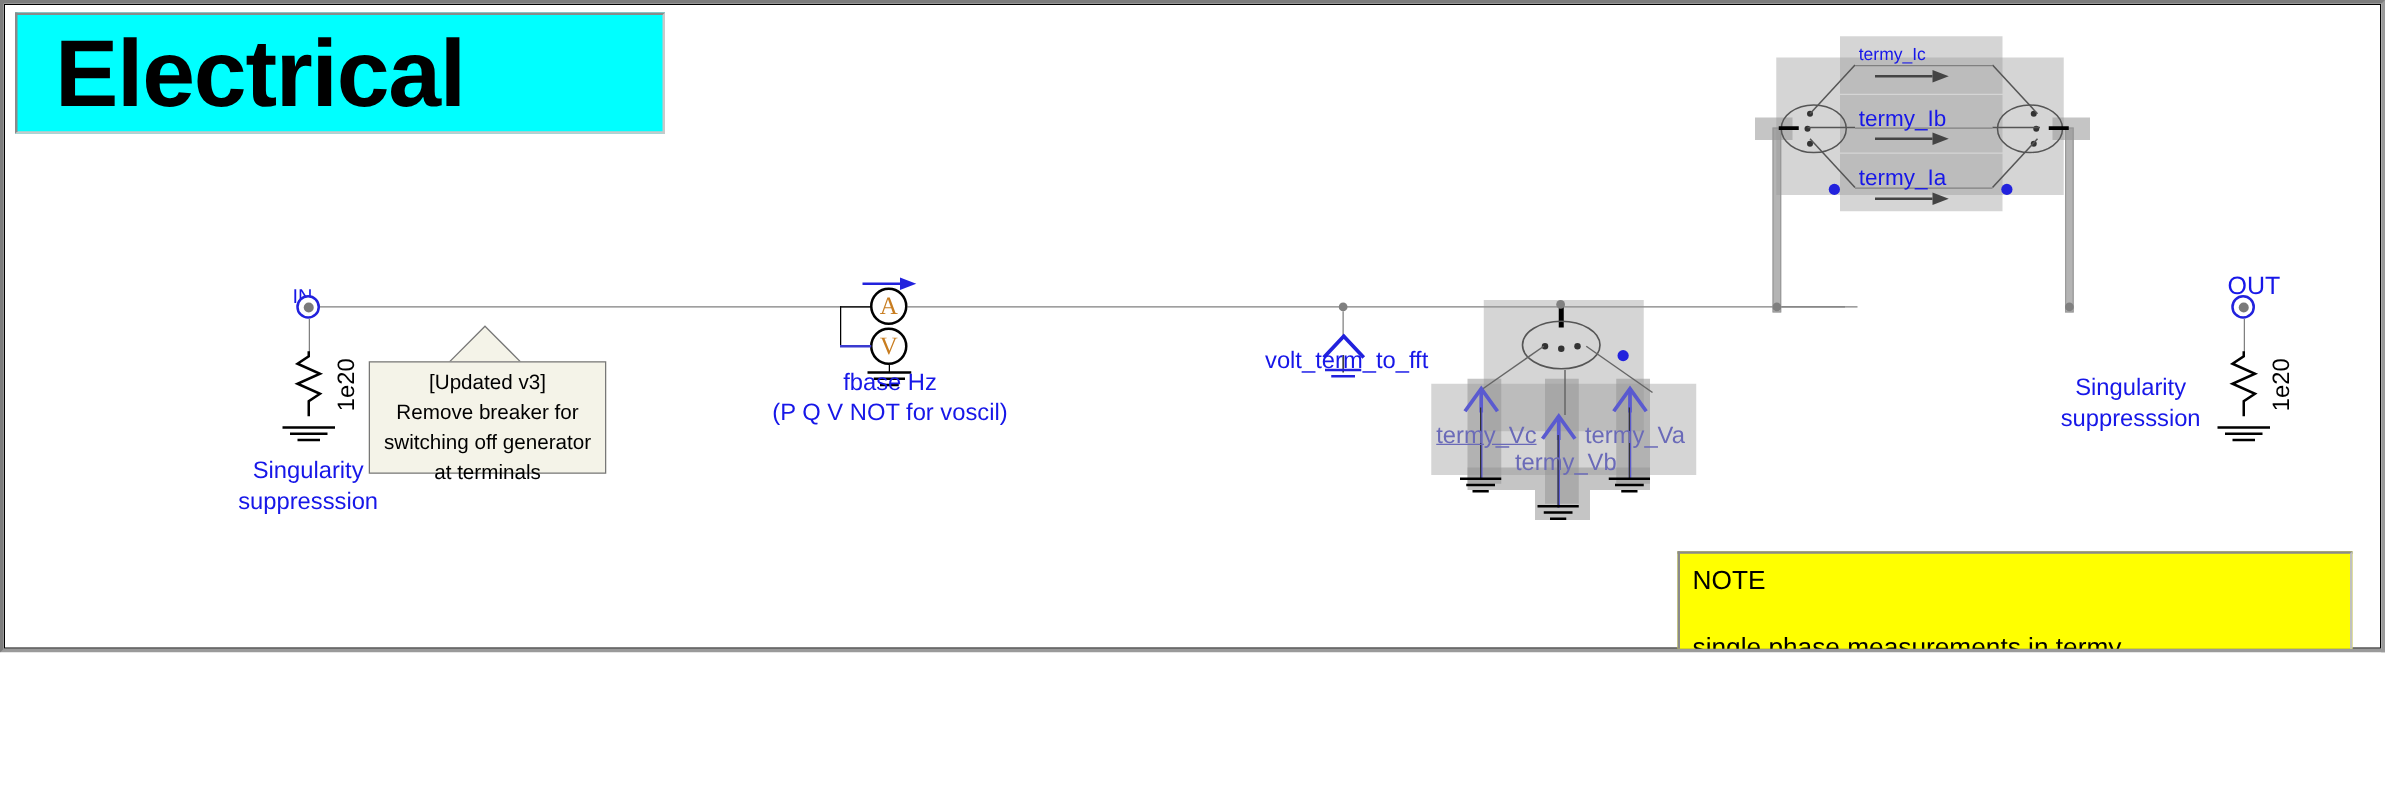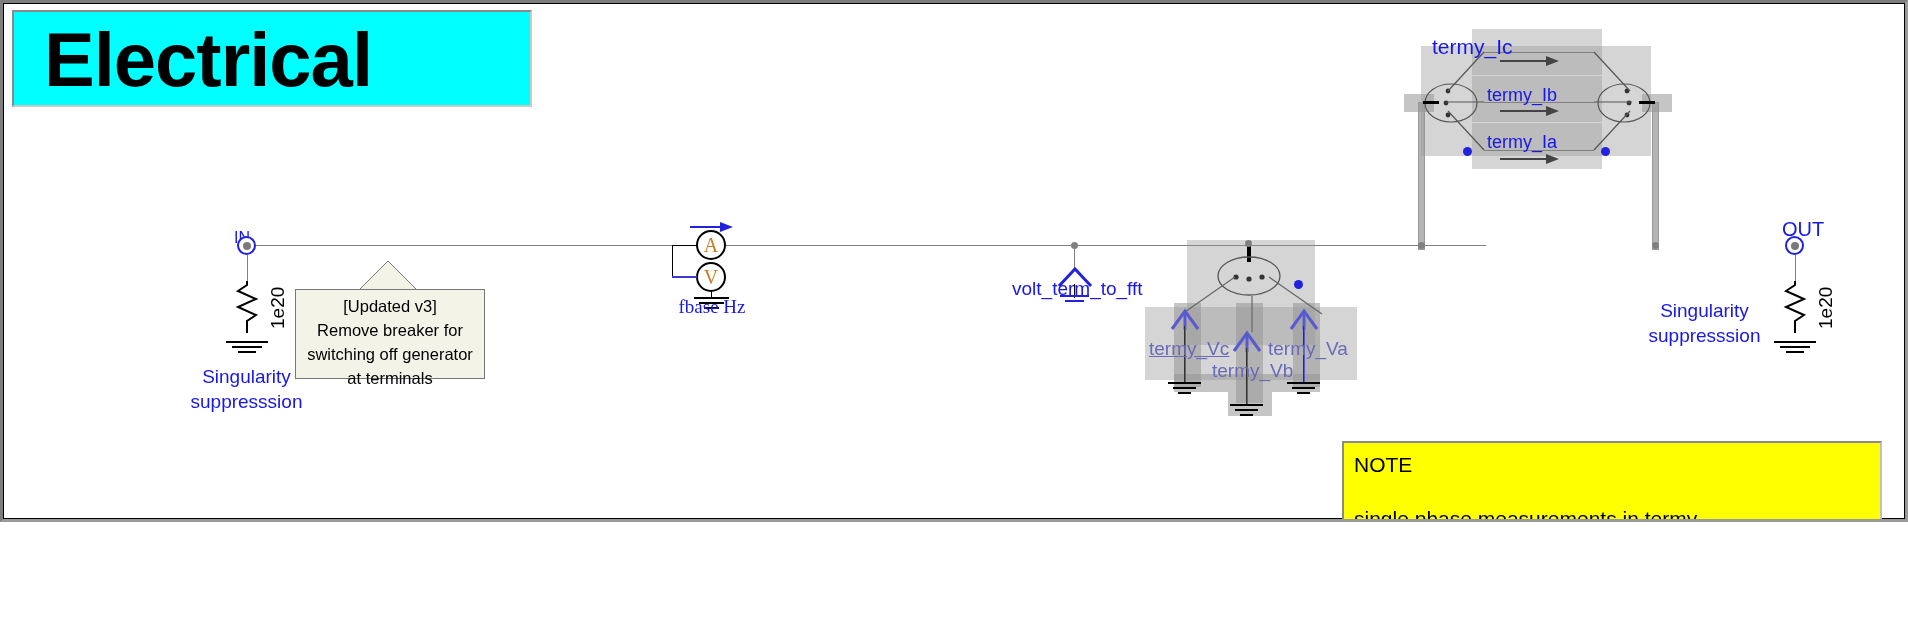--- a/index.html
+++ b/index.html
@@ -157,21 +157,22 @@
 
   <div class="abs wire-blk" style="left:668px;top:241px;width:25px;height:1px;"></div>
   <div class="abs wire-blk" style="left:668px;top:241px;width:1px;height:32px;"></div>
   <div class="abs arrow-blue" style="left:668px;top:272px;width:25px;height:2px;"></div>
 
   <div class="abs wire-blk" style="left:707px;top:288px;width:1px;height:6px;"></div>
   <div class="abs gline" style="left:690px;top:293px;width:35px;"></div>
   <div class="abs gline" style="left:695px;top:298px;width:25px;"></div>
   <div class="abs gline" style="left:700px;top:303px;width:15px;"></div>
 
-  <div class="abs lbl lbl-center" style="left:588px;top:292px;width:240px;font-family:Liberation Serif, serif;">fbase Hz</div>
+  <div class="abs lbl lbl-center" style="left:588px;top:292px;width:240px;">fbase Hz</div>
+  <div class="abs lbl lbl-center" style="left:568px;top:316px;width:280px;">(P Q V NOT for voscil)</div>
 
   <div class="abs node-dot" style="left:1067px;top:238px;"></div>
   <div class="abs wire wire-v" style="left:1070px;top:245px;height:22px;"></div>
   <svg class="abs" style="left:1054px;top:263px;" width="34" height="20">
     <polyline points="1,19 17,2 33,19" stroke="#2222dd" stroke-width="3" fill="none"></polyline>
   </svg>
   <div class="abs wire-blk" style="left:1070px;top:280px;width:1px;height:14px;"></div>
   <div class="abs gline" style="left:1056px;top:291px;width:29px;background:#2222dd;"></div>
   <div class="abs gline" style="left:1061px;top:296px;width:19px;background:#2222dd;"></div>
   <div class="abs lbl" style="left:1008px;top:274px;">volt_term_to_fft</div>
@@ -271,21 +272,21 @@
   <div class="abs wire wire-h" style="left:1480px;top:48px;width:110px;"></div>
   <div class="abs wire wire-h" style="left:1480px;top:98px;width:110px;"></div>
   <div class="abs wire wire-h" style="left:1480px;top:146px;width:110px;"></div>
 
   <div class="abs wire-blk" style="left:1419px;top:97px;width:16px;height:3px;"></div>
   <div class="abs wire-blk" style="left:1635px;top:97px;width:16px;height:3px;"></div>
 
   <div class="abs blue-dot" style="left:1459px;top:143px;"></div>
   <div class="abs blue-dot" style="left:1597px;top:143px;"></div>
 
-  <div class="abs lbl" style="left:1428px;top:31px;font-size:21px;">termy_Ic</div>
+  <div class="abs lbl" style="left:1483px;top:31px;font-size:14px;">termy_Ic</div>
   <svg class="abs" style="left:1496px;top:50px;" width="60" height="14">
     <line x1="0" y1="7" x2="46" y2="7" stroke="#444" stroke-width="2"></line>
     <polygon points="46,2 59,7 46,12" fill="#444"></polygon>
   </svg>
 
   <div class="abs lbl" style="left:1483px;top:81px;font-size:18px;">termy_Ib</div>
   <svg class="abs" style="left:1496px;top:100px;" width="60" height="14">
     <line x1="0" y1="7" x2="46" y2="7" stroke="#444" stroke-width="2"></line>
     <polygon points="46,2 59,7 46,12" fill="#444"></polygon>
   </svg>

